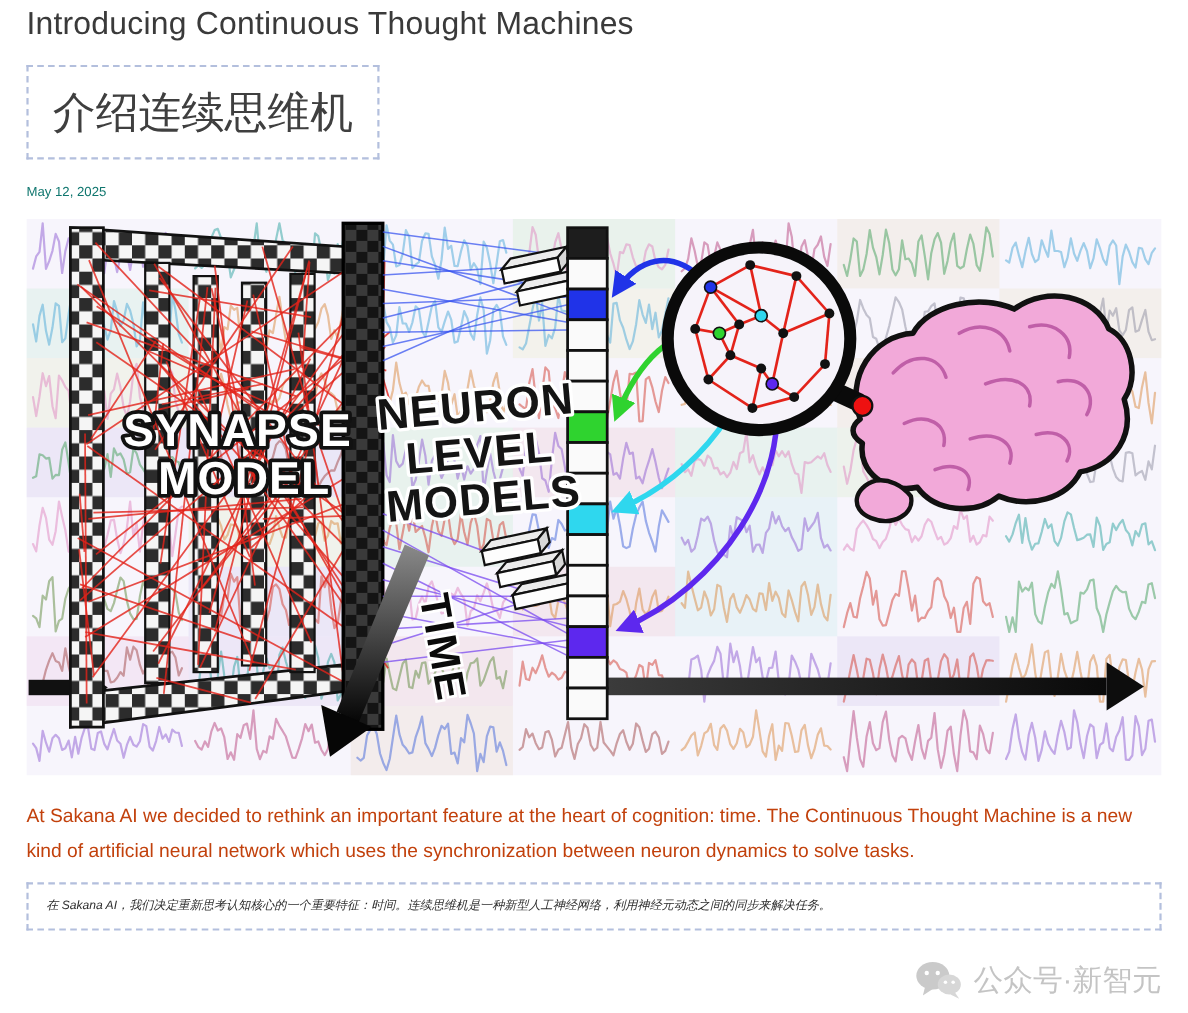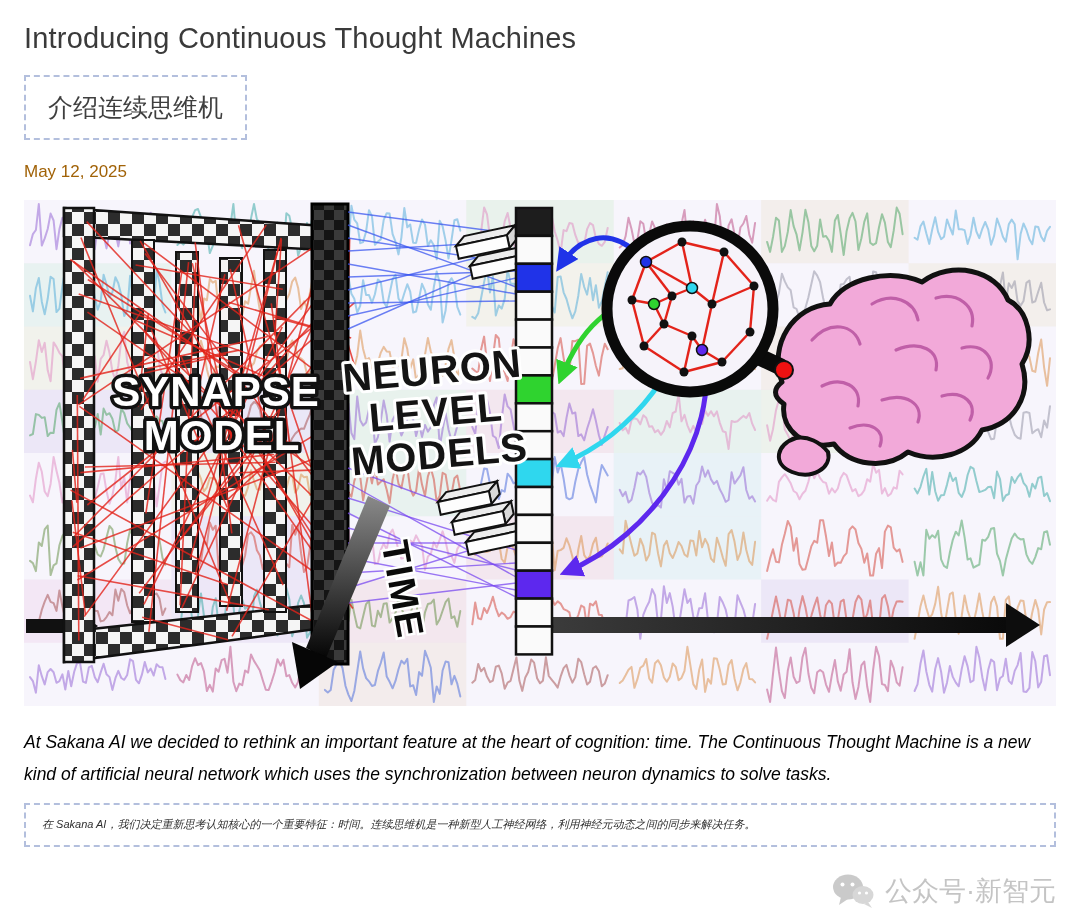--- a/index.html
+++ b/index.html
@@ -1,27 +1,27 @@
 <!DOCTYPE html>
 <html><head>
 <meta charset="utf-8">
 <style>
   html,body{margin:0;padding:0;background:#fff;}
   .page{
     position:relative; width:1080px; height:921px; box-sizing:border-box;
-    padding:16px 24px; background:#fff; overflow:hidden;
+    padding:0 24px; background:#fff; overflow:hidden;
     font-family:"Liberation Sans", sans-serif; color:#2f2f2f;
   }
   h1.title{ margin:6px 0 20px; font-size:29px; font-weight:500; color:#3a3a3a; letter-spacing:.2px;}
   .zh-box{ border:2px dashed #b3bfdd; color:#3f3f3f; background:#fff;}
-  .zh-box.title-box{ display:inline-block; padding:14px 22px; font-size:25px; margin:0 0 6px 0;}
-  .date{ font-size:17px; color:#a16207; margin:16px 0 18px;}
+  .zh-box.title-box{ display:inline-block; padding:14px 22px; font-size:39px; margin:0 0 6px 0;}
+  .date{ font-size:12px; color:#0f766e; margin:16px 0 18px;}
   figure.hero{ margin:0; padding:0;}
   figure.hero svg{ display:block;}
-  p.en{ font-style:italic; font-size:17.5px; line-height:1.85; color:#000000; margin:20px 0 12px;}
+  p.en{ font-size:17.5px; line-height:1.85; color:#c2410c; margin:20px 0 12px;}
   .zh-box.para{ font-style:italic; font-size:11px; line-height:1.8; padding:10px 16px; color:#2e2e2e;}
   .watermark{ position:absolute; right:24px; bottom:12px; display:flex; align-items:flex-start; gap:10px;
     color:#c0c0c0; font-size:27px; opacity:.92; pointer-events:none;}
   
   .bigLbl{ font-family:"Liberation Sans", sans-serif; font-weight:bold; text-anchor:middle;
     paint-order:stroke; letter-spacing:1px; stroke-linejoin:round;}
   .synapse{ font-size:42px; fill:#ffffff; stroke:#111; stroke-width:7px;}
   .neuron{ font-size:40px; fill:#141414; stroke:#fff; stroke-width:6px;}
   .timeLbl{ font-family:"Liberation Sans", sans-serif; font-weight:bold; font-size:38px;
     fill:#0a0a0a; stroke:#fff; stroke-width:5px; paint-order:stroke; text-anchor:middle; letter-spacing:2px;}

